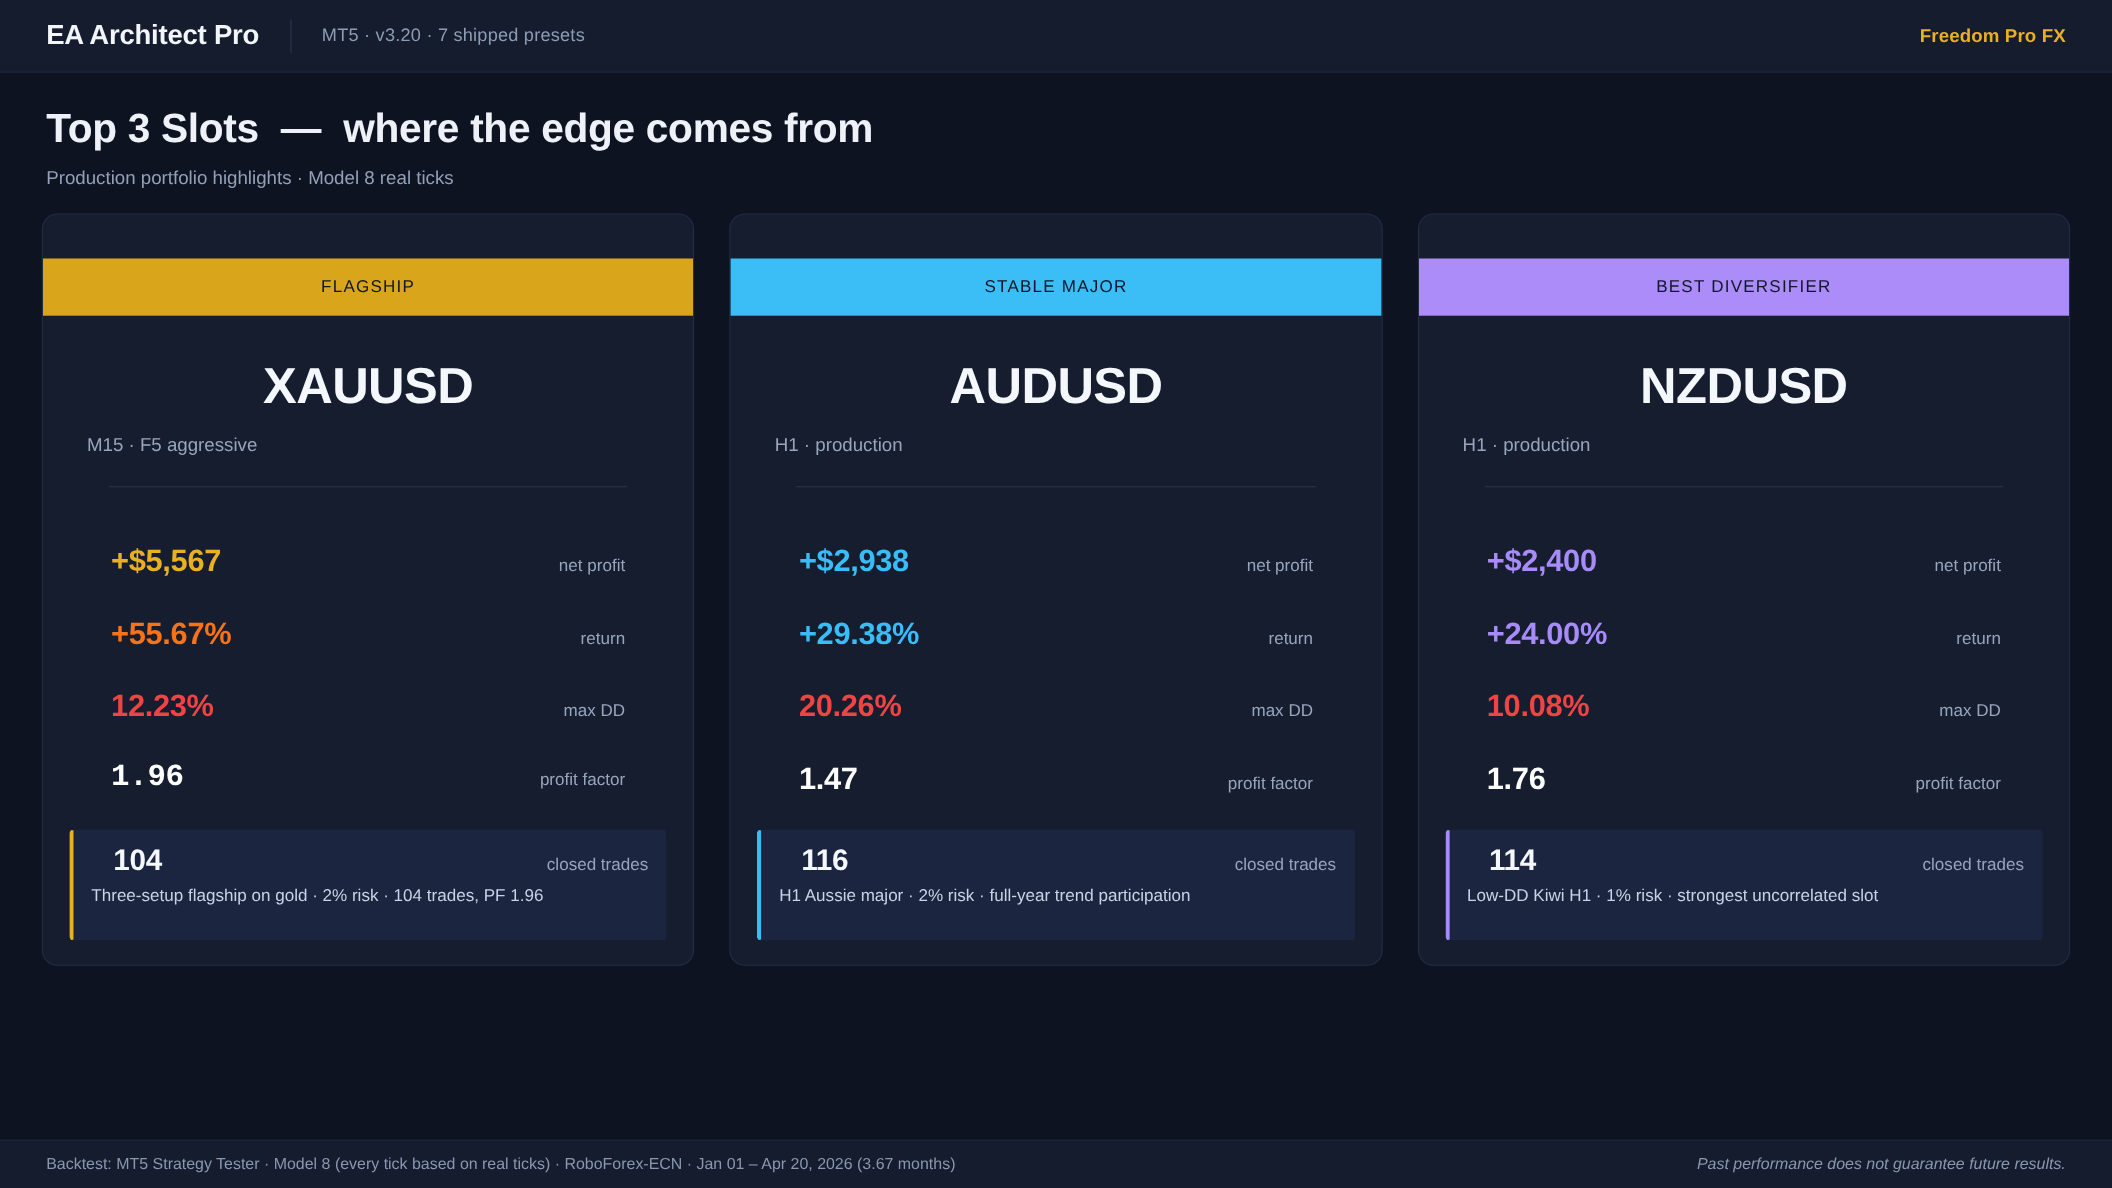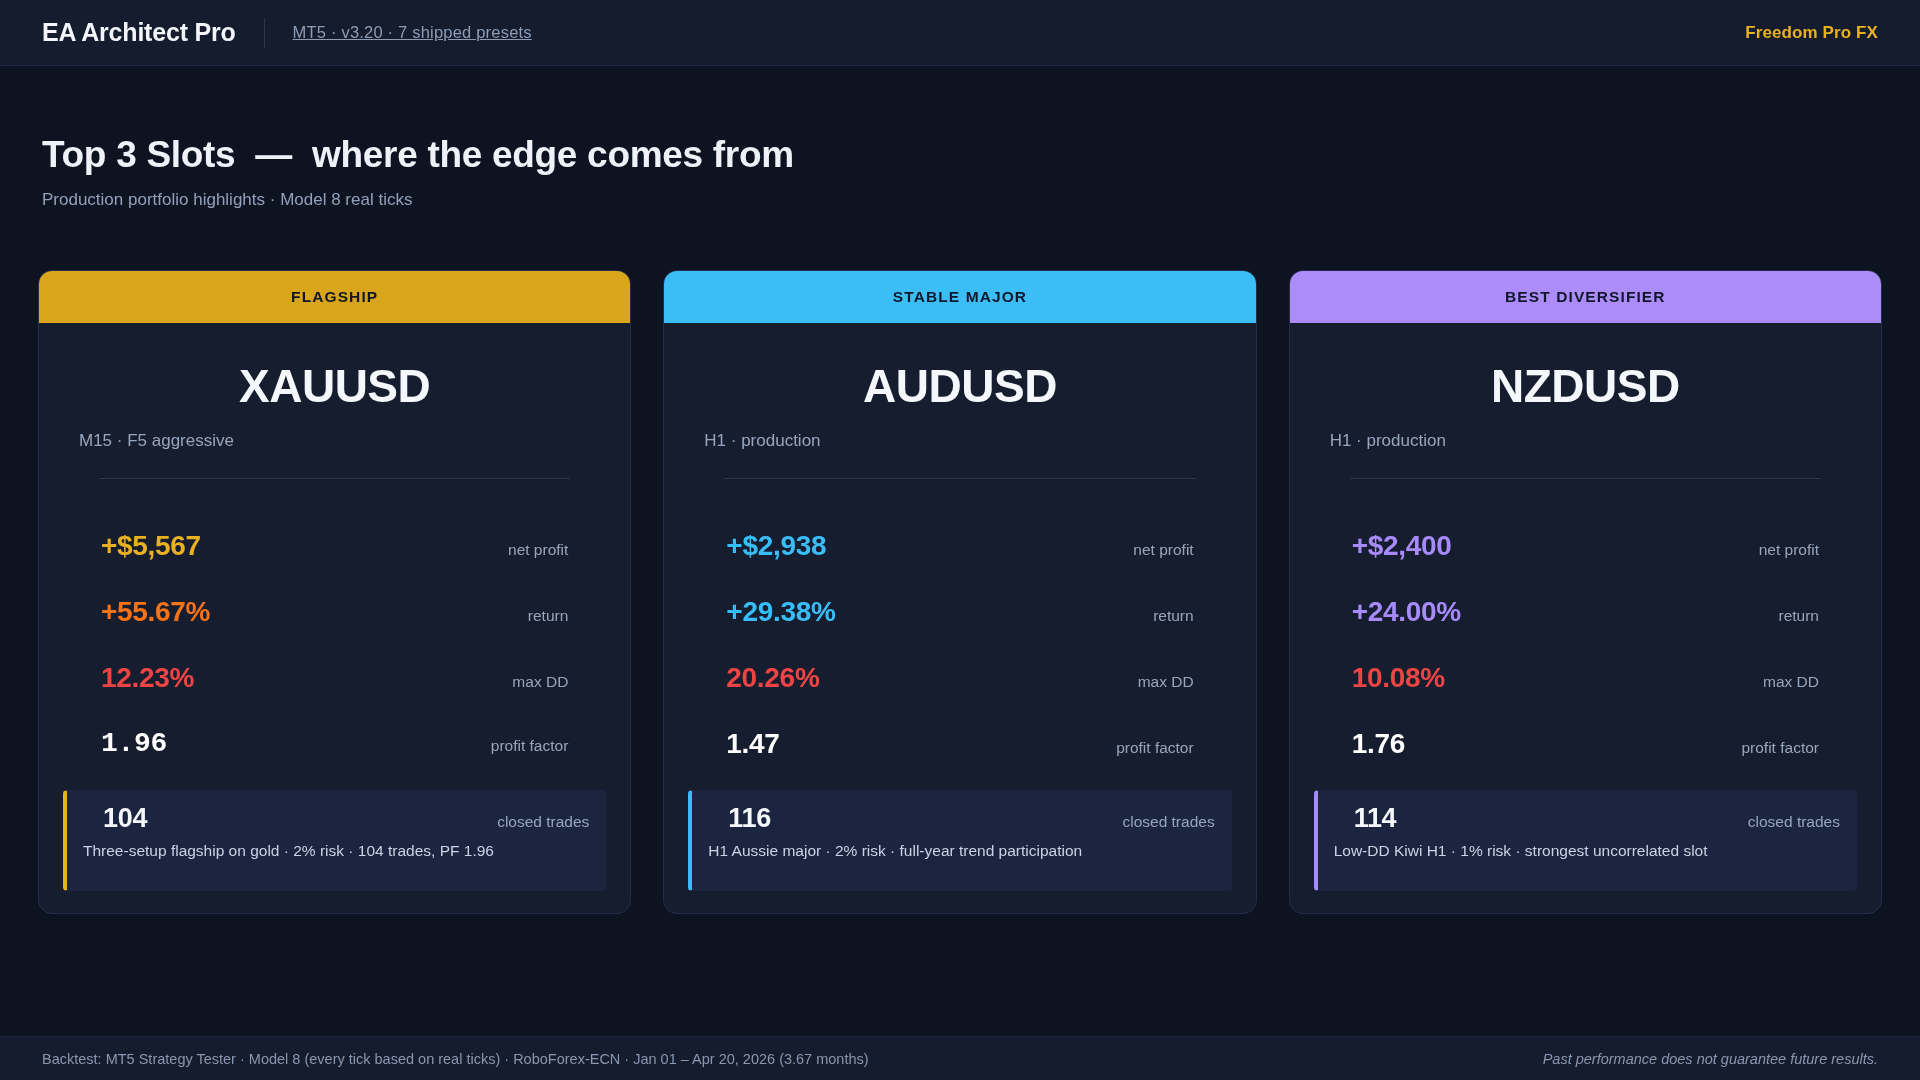--- a/index.html
+++ b/index.html
@@ -2,40 +2,40 @@
 <html><head>
 <meta charset="utf-8">
 <style>
   * { margin:0; padding:0; box-sizing:border-box; }
   html,body{
     width:1920px; height:1080px;
     background:#0d1321;
     font-family:"Liberation Sans", sans-serif;
     overflow:hidden;
   }
-  .page{ width:1920px; height:1080px; display:flex; flex-direction:column; position:relative;gap:38px; }
+  .page{ width:1920px; height:1080px; display:flex; flex-direction:column; position:relative; }
 
   
   .topbar{
     height:66px; flex:0 0 66px;
     background:#141c2e;
     display:flex; align-items:center;
     padding:0 42px;
     border-bottom:1px solid #1d2740;
   }
   .app-title{
     font-size:25px; font-weight:bold; color:#f2f5fa;
     letter-spacing:-0.2px;
   }
   .vdiv{
     width:1px; height:30px; background:#2b374f;
     margin:0 28px;
   }
   .meta{
-    font-size:16.5px; color:#8d9cb5; letter-spacing:0.2px;text-decoration:underline;
+    font-size:16.5px; color:#8d9cb5; letter-spacing:0.2px;
   }
   .brand{
     margin-left:auto;
     font-size:17px; font-weight:bold; color:#e9b020;
     letter-spacing:0.1px;
   }
 
   
   .headwrap{ padding:30px 42px 0 42px; }
   h1.title{
@@ -58,22 +58,23 @@
     background:#151d2f;
     border:1px solid #222d47;
     border-radius:14px;
     display:flex; flex-direction:column;
     overflow:hidden;
     padding-bottom:22px;
   }
   .card-badge{
     height:52px; flex:0 0 52px;
     display:flex; align-items:center; justify-content:center;
-    font-size:15.5px; font-weight:bold; letter-spacing:1.1px;
+    font-size:15.5px; font-weight:normal; letter-spacing:1.1px;
     color:#10172a;
+    margin-top:40px;
   }
   .card-body{ padding:0 40px; display:flex; flex-direction:column; flex:1 1 auto; }
   .symbol{
     text-align:center;
     font-size:46px; font-weight:bold; color:#f4f7fb;
     letter-spacing:-0.5px;
     margin-top:36px;
   }
   .tf{
     text-align:left;

